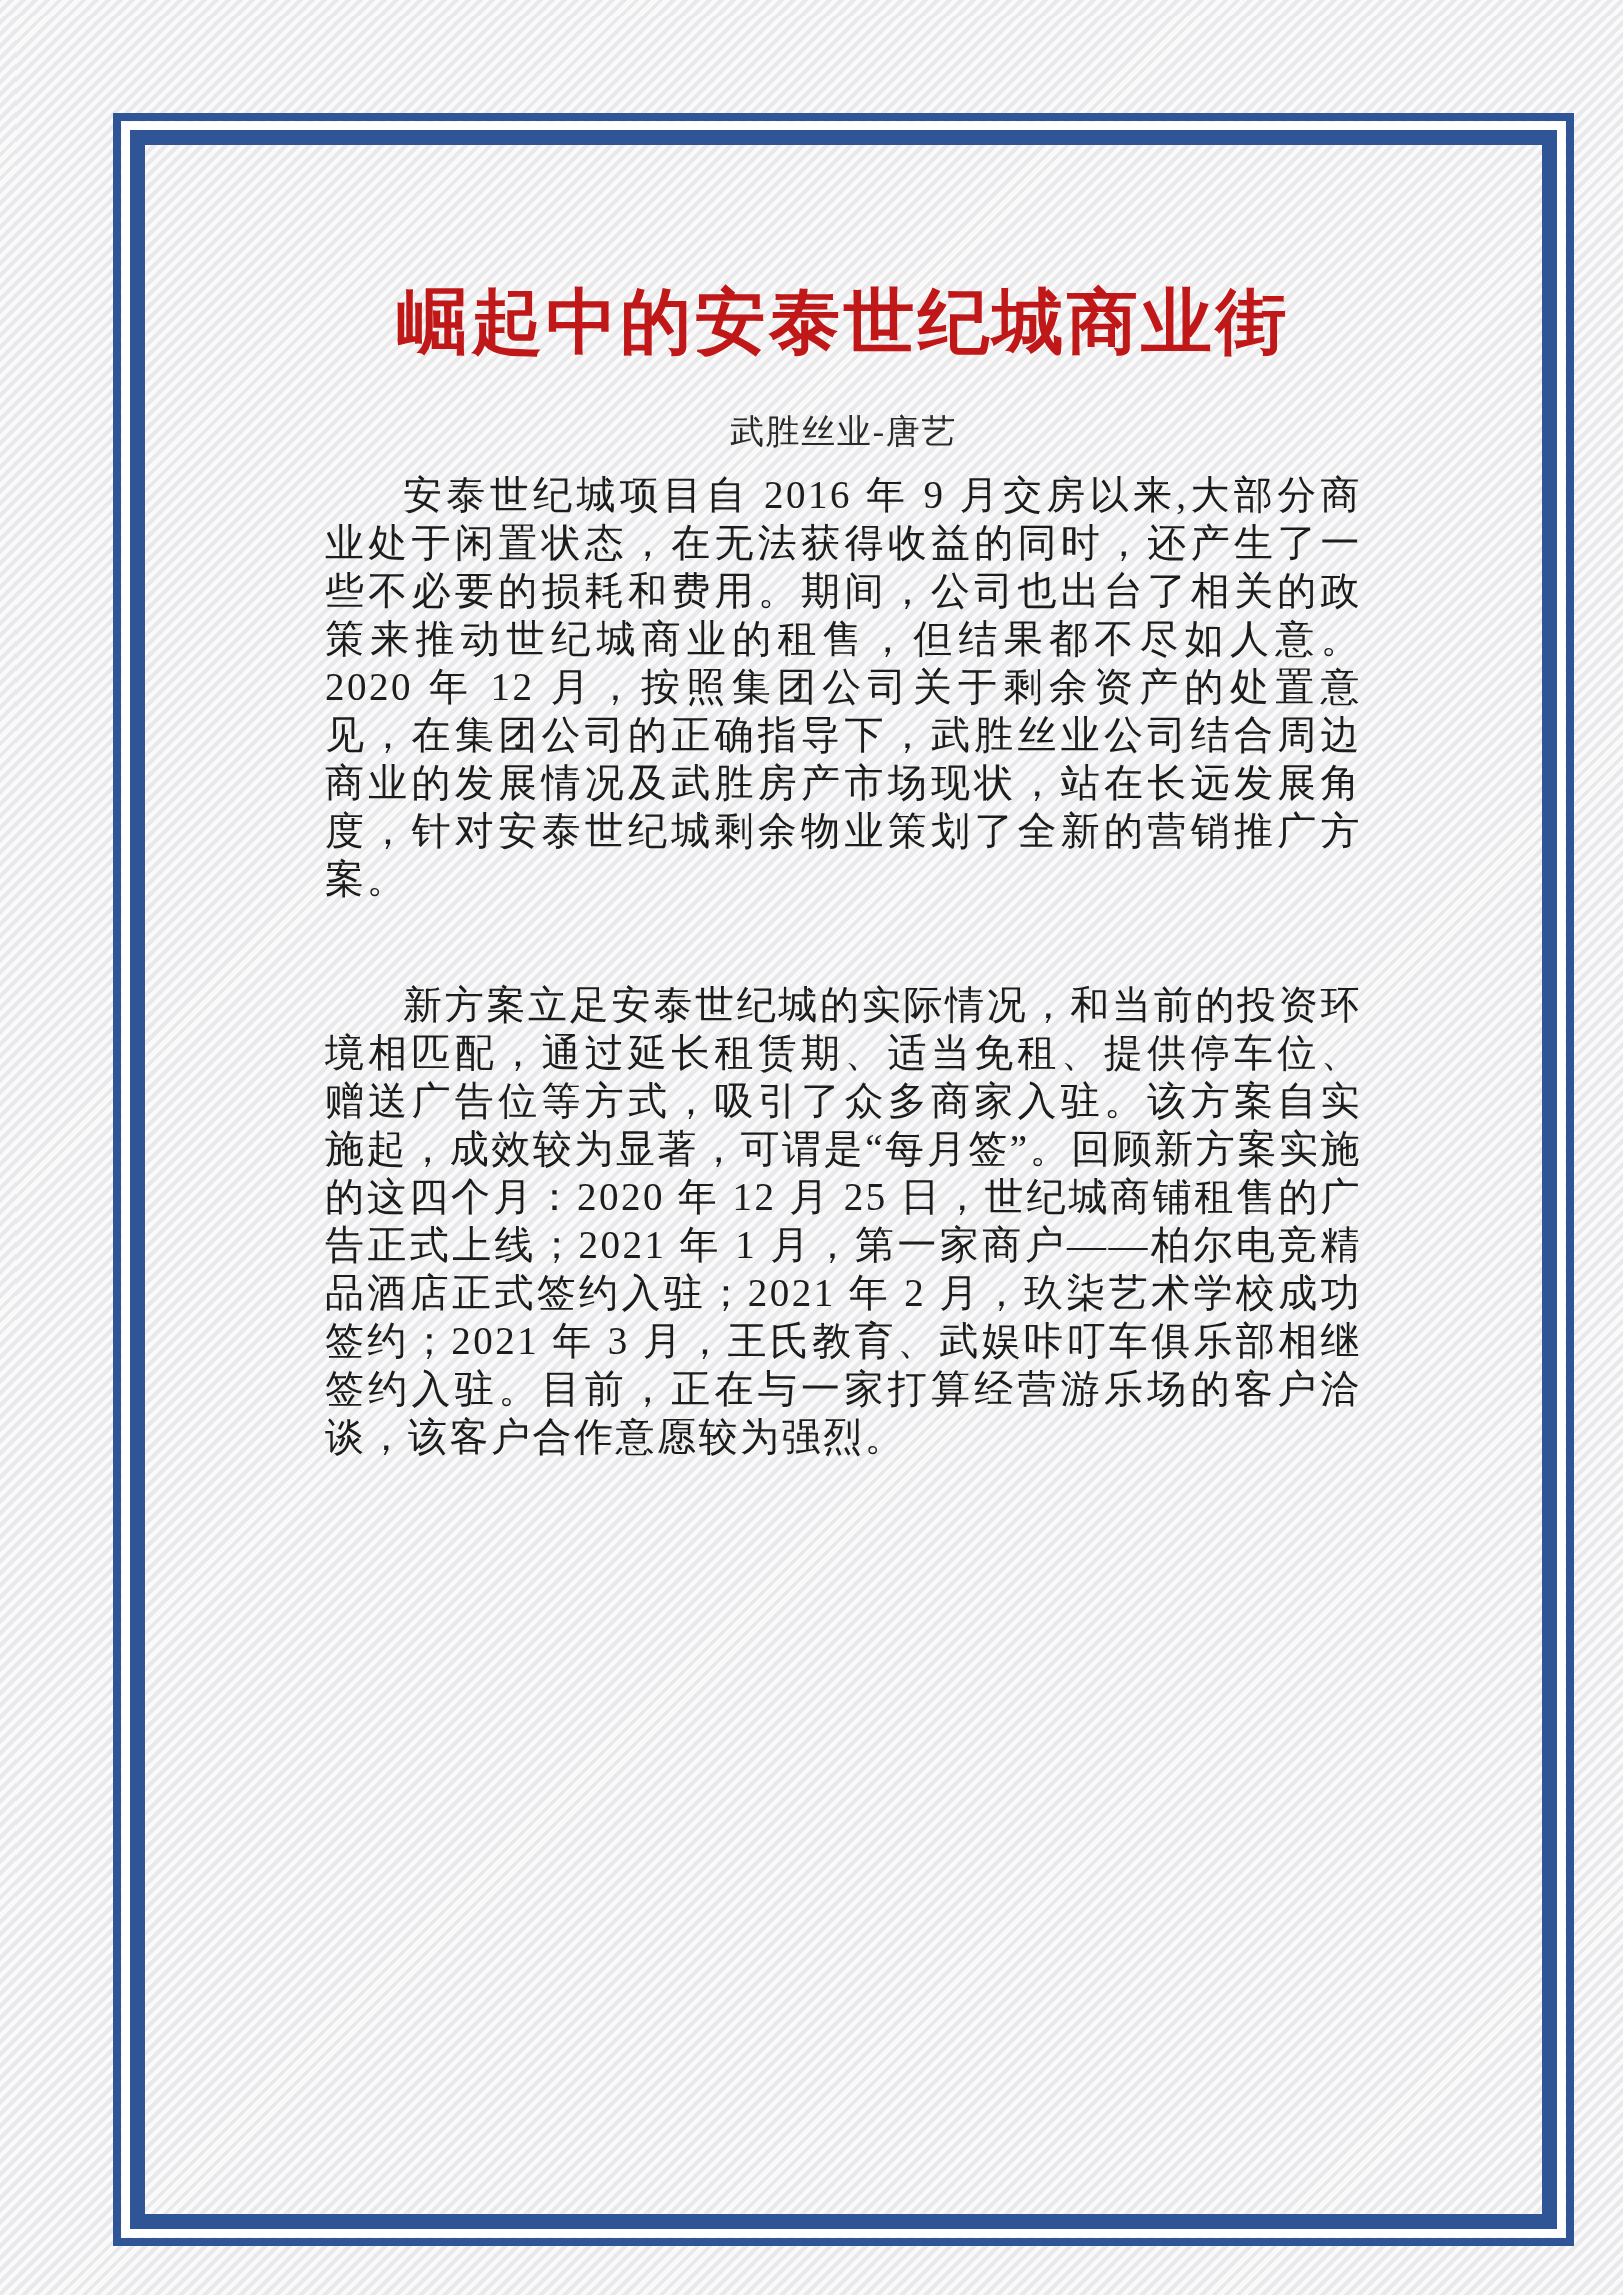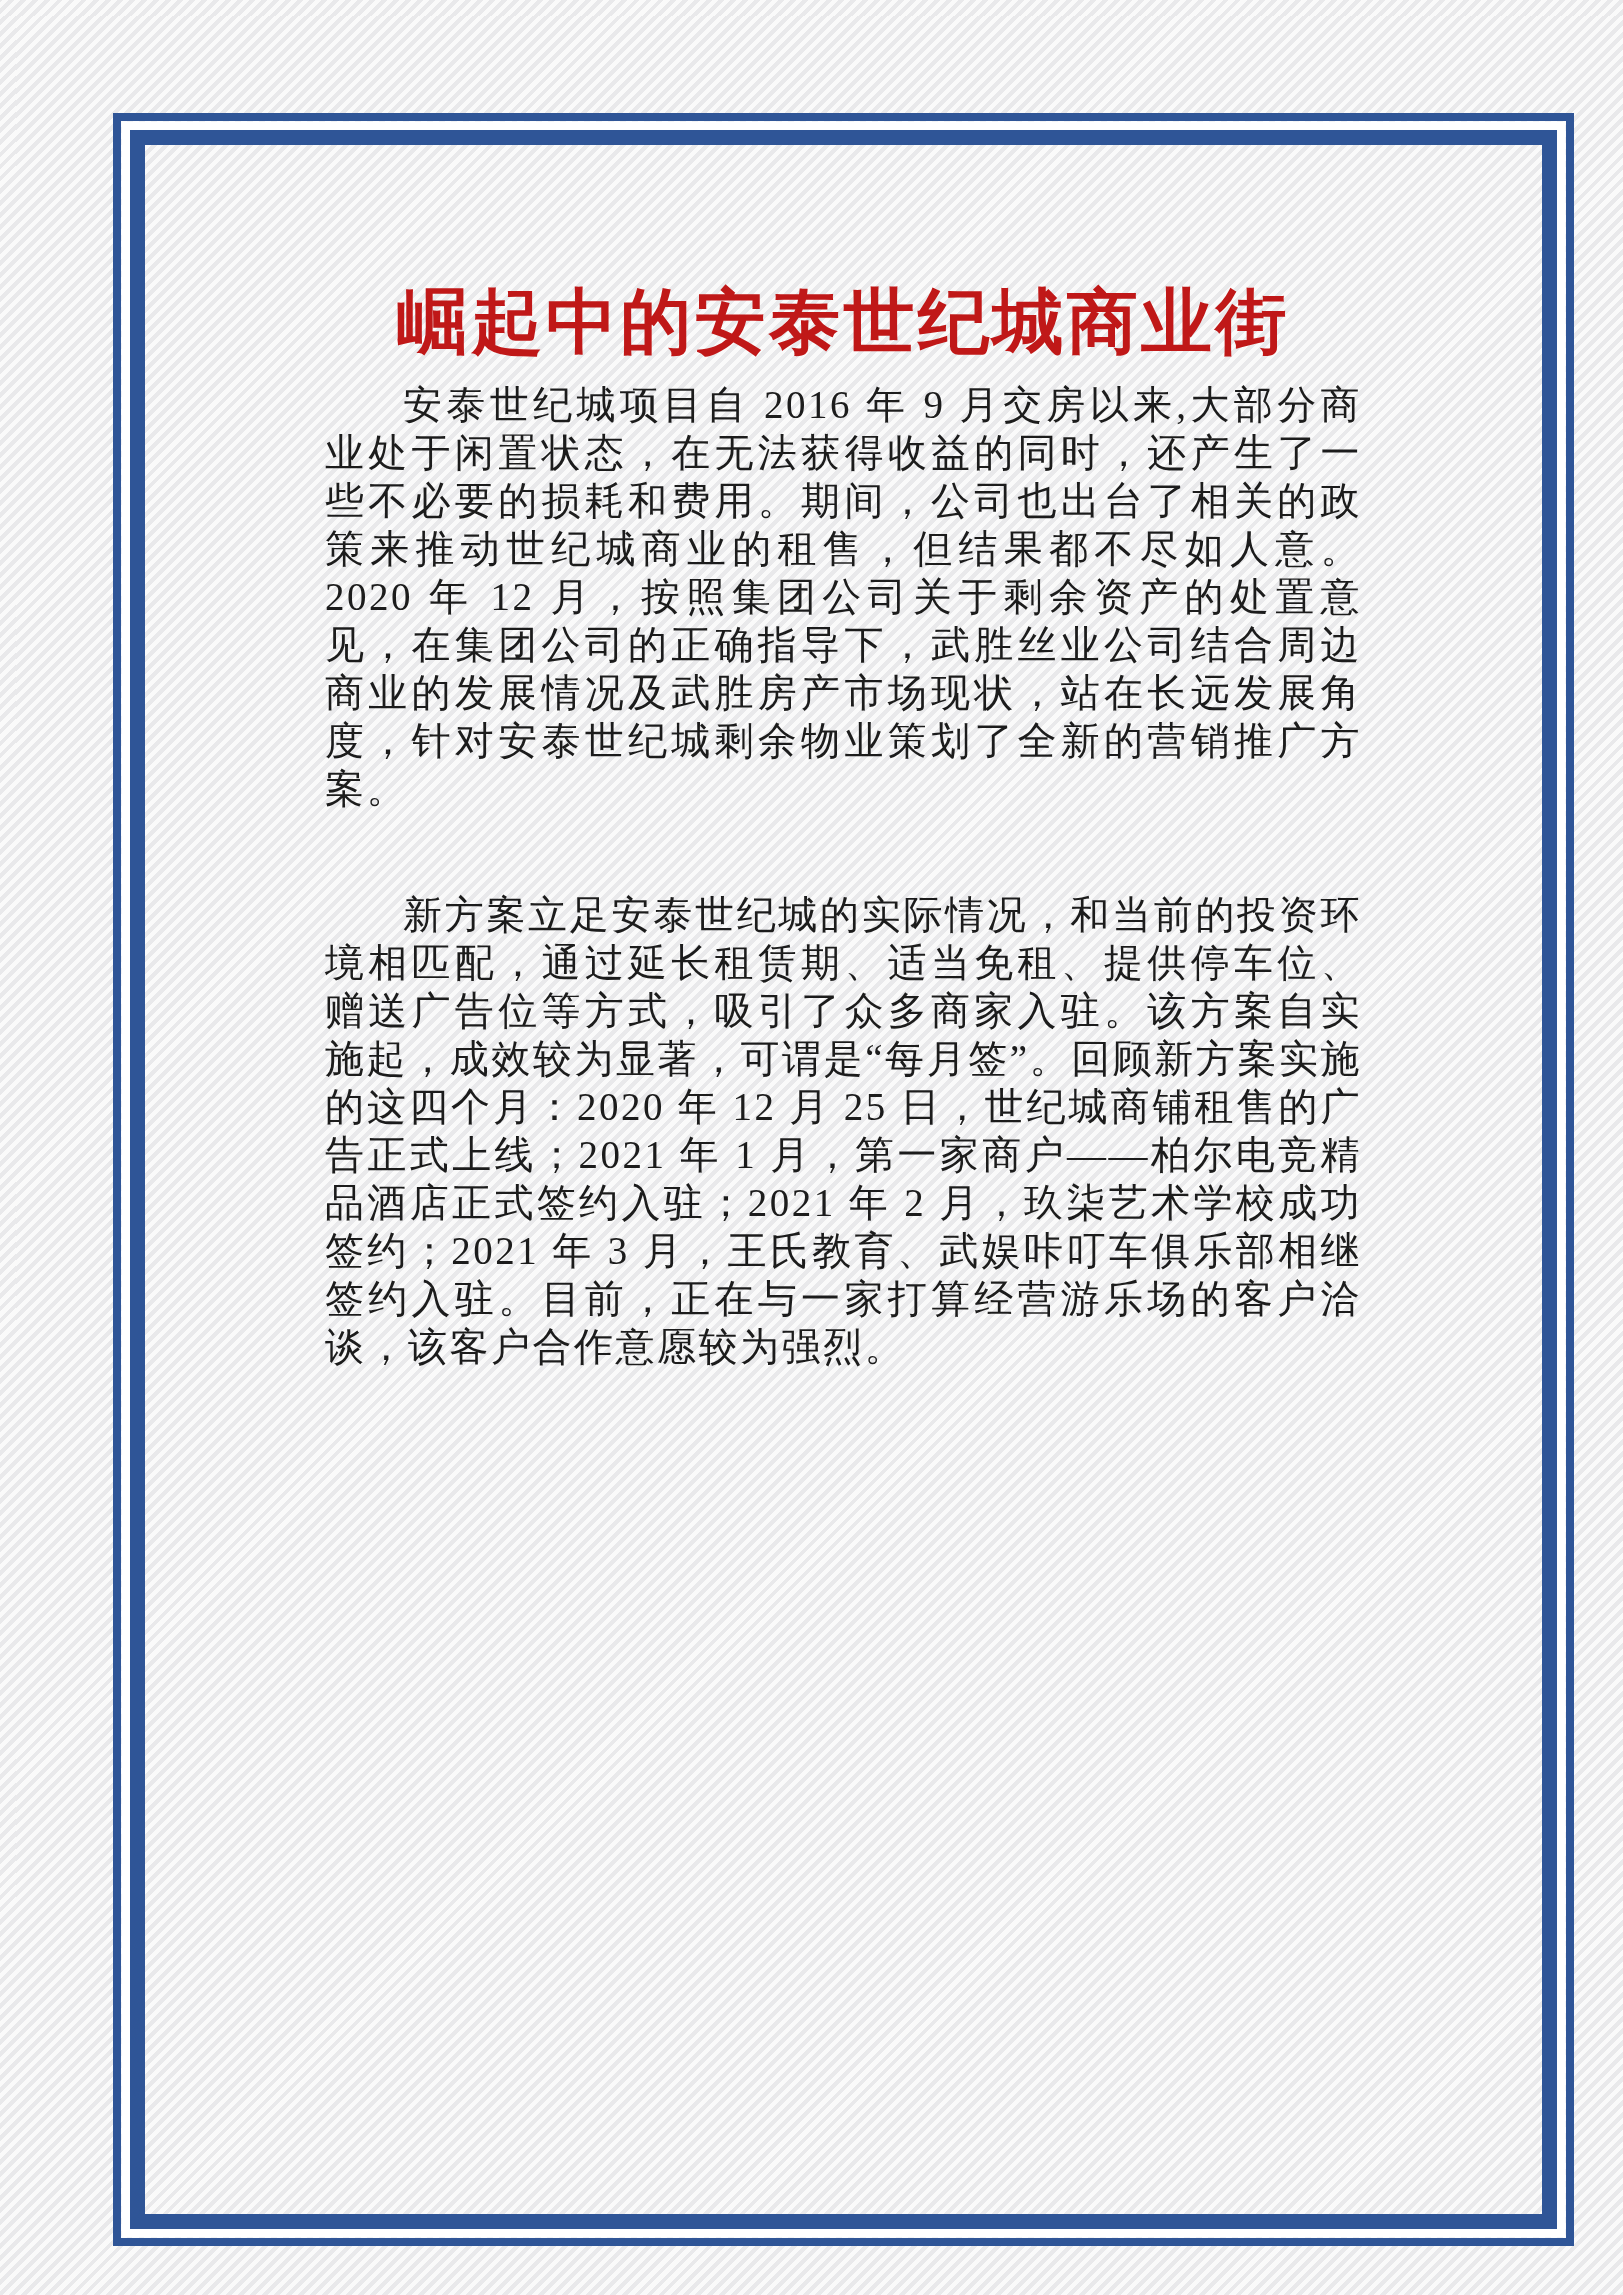--- a/index.html
+++ b/index.html
@@ -77,19 +77,20 @@
 </style>
 </head>
 <body>
 
 <div class="frame-outer"></div>
 <div class="frame-inner"></div>
 
 <div class="content">
   <h1 class="doc-title">崛起中的安泰世纪城商业街</h1>
 
+  <div class="doc-byline">武胜丝业-唐艺</div>
 
   <div class="doc-body">
     <p>安泰世纪城项目自 2016 年 9 月交房以来,大部分商业处于闲置状态，在无法获得收益的同时，还产生了一些不必要的损耗和费用。期间，公司也出台了相关的政策来推动世纪城商业的租售，但结果都不尽如人意。2020 年 12 月，按照集团公司关于剩余资产的处置意见，在集团公司的正确指导下，武胜丝业公司结合周边商业的发展情况及武胜房产市场现状，站在长远发展角度，针对安泰世纪城剩余物业策划了全新的营销推广方案。</p>
     <p>新方案立足安泰世纪城的实际情况，和当前的投资环境相匹配，通过延长租赁期、适当免租、提供停车位、赠送广告位等方式，吸引了众多商家入驻。该方案自实施起，成效较为显著，可谓是“每月签”。回顾新方案实施的这四个月：2020 年 12 月 25 日，世纪城商铺租售的广告正式上线；2021 年 1 月，第一家商户——柏尔电竞精品酒店正式签约入驻；2021 年 2 月，玖柒艺术学校成功签约；2021 年 3 月，王氏教育、武娱咔叮车俱乐部相继签约入驻。目前，正在与一家打算经营游乐场的客户洽谈，该客户合作意愿较为强烈。</p>
   </div>
 </div>
 
 
 </body></html>

